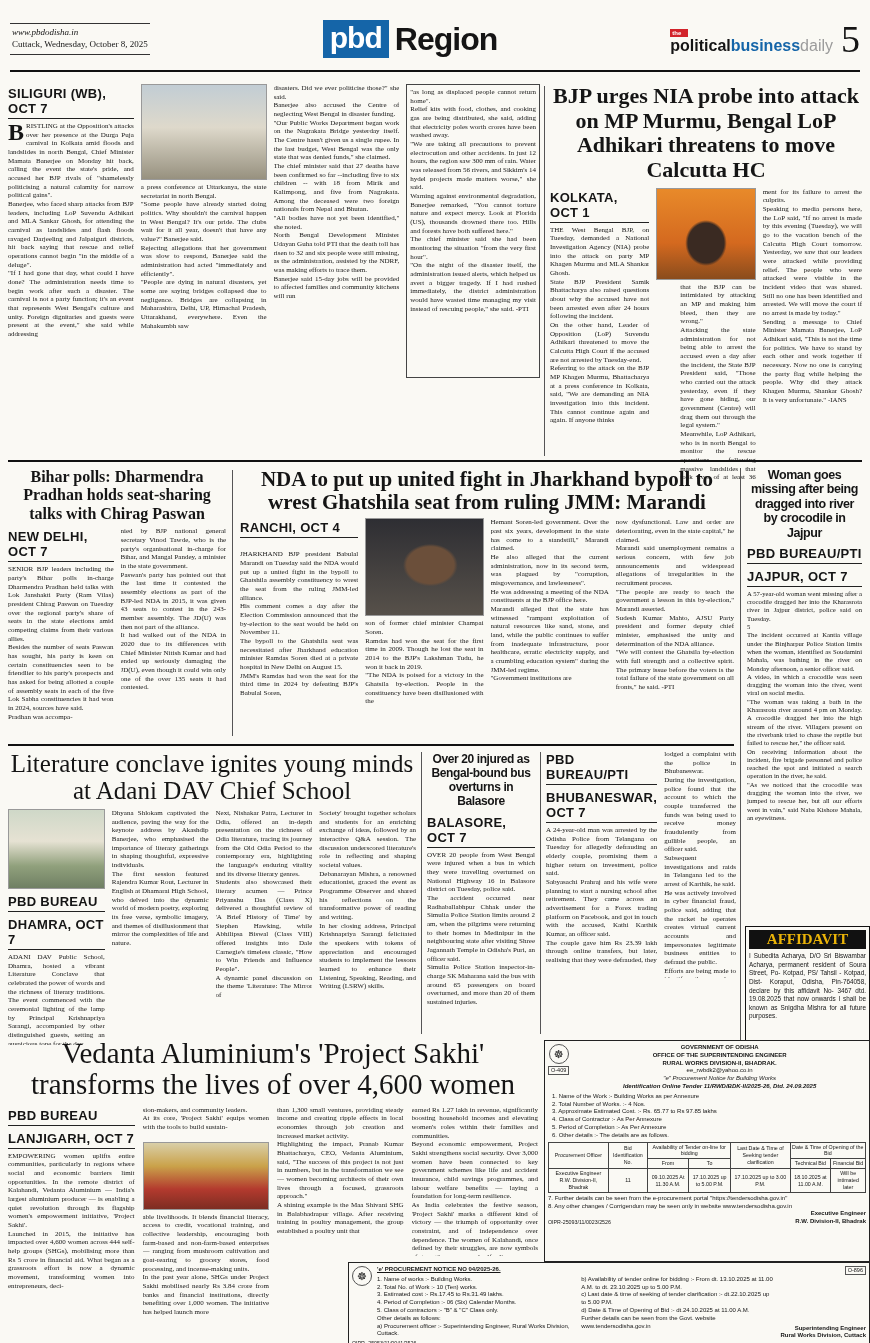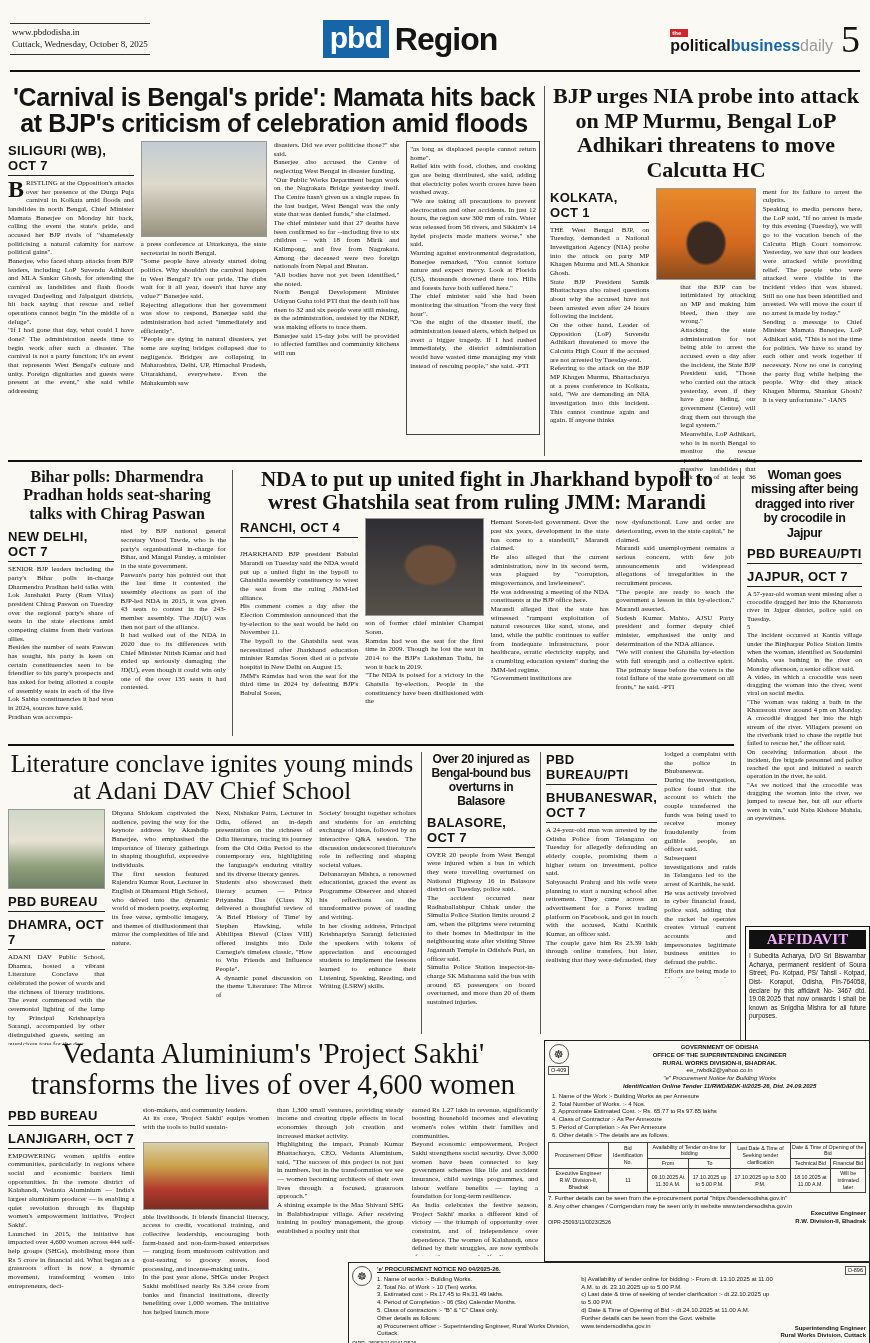--- a/index.html
+++ b/index.html
@@ -6,21 +6,21 @@
   .page{position:relative;width:870px;height:1343px;background:#faf9f4;color:#151515;
         font-family:"Liberation Serif",serif;overflow:hidden;margin:0 auto;}
   .abs{position:absolute;}
   .hrule{position:absolute;height:2px;background:#111;}
   .vrule{position:absolute;width:1px;background:#555;}
 
   
   #masthead{left:10px;top:8px;width:850px;height:62px;display:flex;align-items:center;
             justify-content:space-between;border-bottom:2px solid #111;}
   .mh-left{font-size:9px;line-height:1.3;border-top:1px solid #333;border-bottom:1px solid #333;padding:3px 2px;}
-  .mh-site{}
+  .mh-site{font-style:italic;}
   .mh-center{display:flex;align-items:center;gap:6px;}
   .pbd-box{background:#1565a8;color:#fff;font-family:"Liberation Sans",sans-serif;
            font-weight:bold;font-size:30px;padding:1px 7px 3px;letter-spacing:-1px;}
   .region-txt{font-family:"Liberation Sans",sans-serif;font-weight:bold;font-size:32px;letter-spacing:-1px;}
   .mh-right{display:flex;align-items:flex-end;gap:8px;}
   .brand{font-family:"Liberation Sans",sans-serif;font-weight:bold;font-size:16px;line-height:1;}
   .brand .the{display:block;background:#d2232a;color:#fff;font-size:6px;padding:1px 2px;width:14px;margin-bottom:1px;}
   .brand .blue{color:#1565a8;}
   .brand .gray{color:#9b9b9b;font-weight:normal;}
   .pageno{font-size:38px;line-height:.8;font-family:"Liberation Serif",serif;}
@@ -31,21 +31,21 @@
   .hl-serif-lt{font-family:"Liberation Serif",serif;font-weight:normal;text-align:center;}
   .dl{font-family:"Liberation Sans",sans-serif;font-weight:bold;font-size:13px;letter-spacing:.3px;
       border-bottom:1px solid #222;padding:2px 0;margin-bottom:3px;}
   .col{flex:1;font-size:7px;line-height:1.24;text-align:justify;white-space:pre-line;overflow:hidden;}
   .boxed{border:1px solid #444;padding:3px;}
   .dropcap::first-letter{font-size:24px;font-weight:bold;float:left;line-height:.78;padding:1px 2px 0 0;}
   .ph{border:1px solid #999;margin-bottom:3px;}
 
   
   #affidavit{border:1.5px solid #111;background:#faf9f4;padding:3px;}
-  .aff-title{background:#111;color:#f0abfc;text-align:center;font-family:"Liberation Serif",serif;
+  .aff-title{background:#111;color:#eab308;text-align:center;font-family:"Liberation Serif",serif;
              font-weight:bold;font-size:15px;padding:1px 0;margin-bottom:3px;}
   .aff-body{font-family:"Liberation Sans",sans-serif;font-size:6.4px;line-height:1.35;text-align:justify;white-space:pre-line;}
   .tender{border:1.5px solid #222;background:#faf9f4;font-family:"Liberation Sans",sans-serif;
           font-size:6px;line-height:1.3;padding:3px;z-index:3;}
   .t-head{display:flex;gap:4px;align-items:flex-start;}
   .emblem{width:18px;height:18px;border:1px solid #555;border-radius:50%;display:flex;
           align-items:center;justify-content:center;font-size:11px;flex:0 0 auto;}
   .t-org{flex:1;text-align:center;}
   .t-org .b{font-weight:bold;}
   .t-org .i{font-style:italic;}
@@ -76,21 +76,20 @@
     <div class="mh-right">
       <div class="brand">
         <span class="the">the</span>
         <span>political</span><span class="blue">business</span><span class="gray">daily</span>
       </div>
       <div class="pageno">5</div>
     </div>
   </header>
 
   <article class="abs" id="art-mamata" style="left:8px;top:84px;width:532px;height:372px;">
-    <h1 class="hl-sans" style="font-size:25px;line-height:1.04;margin:0 0 5px;">'Carnival is Bengal's pride': Mamata hits back at BJP's criticism of celebration amid floods</h1>
     <div style="display:flex;gap:7px;">
       <div style="flex:1;">
         <div class="dl">SILIGURI (WB), OCT 7</div>
         <div class="col dropcap" style="height:268px;">BRISTLING at the Opposition's attacks over her presence at the Durga Puja carnival in Kolkata amid floods and landslides in north Bengal, Chief Minister Mamata Banerjee on Monday hit back, calling the event the state's pride, and accused her BJP rivals of "shamelessly politicising a natural calamity for narrow political gains".
 Banerjee, who faced sharp attacks from BJP leaders, including LoP Suvendu Adhikari and MLA Sankar Ghosh, for attending the carnival as landslides and flash floods ravaged Darjeeling and Jalpaiguri districts, hit back saying that rescue and relief operations cannot begin "in the middle of a deluge".
 "If I had gone that day, what could I have done? The administration needs time to begin work after such a disaster. The carnival is not a party function; it's an event that represents West Bengal's culture and unity. Foreign dignitaries and guests were present at the event," she said while addressing</div>
       </div>
       <div style="flex:1;">
         <div class="ph" style="height:94px;background:linear-gradient(180deg,#c2cdd4 0%,#ded9cb 45%,#97917f 100%);"></div>
         <div class="col" style="height:196px;">a press conference at Uttarkanya, the state secretariat in north Bengal.

